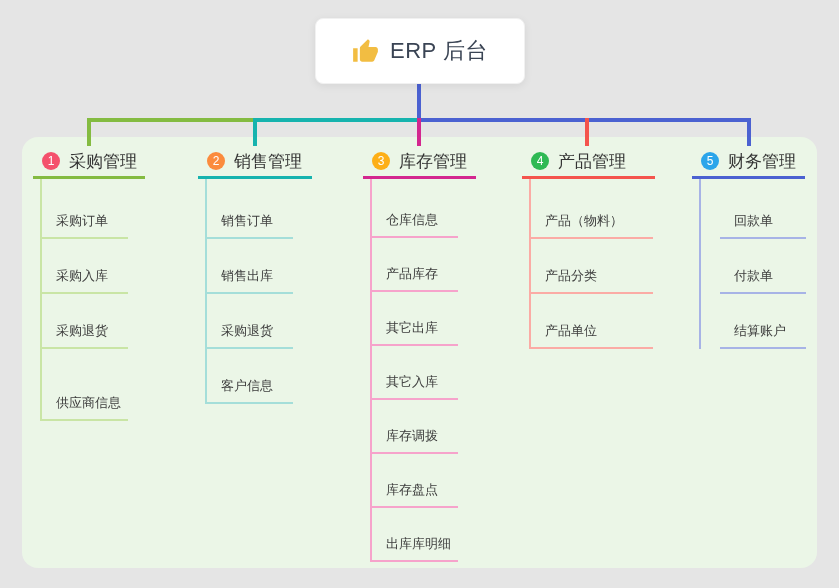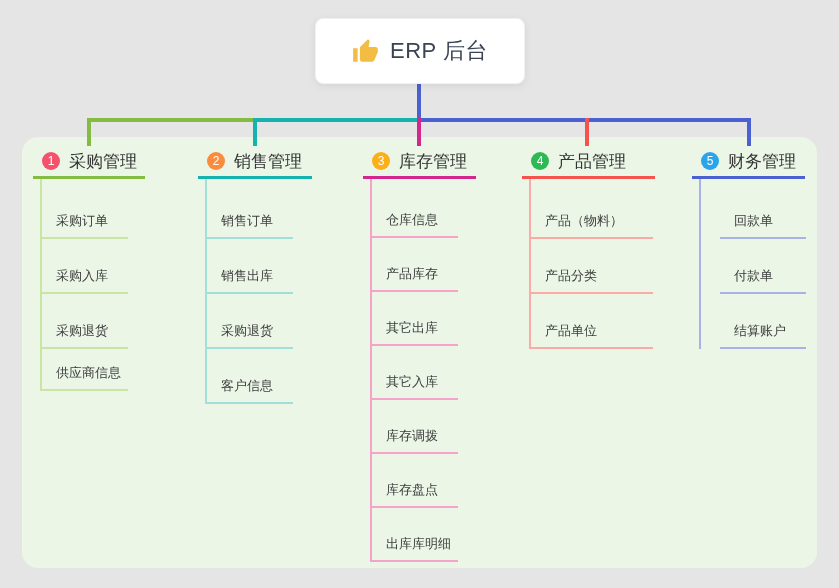--- a/index.html
+++ b/index.html
@@ -108,21 +108,21 @@
   <div id="branches">
       <div class="branch" style="left: 33px; width: 112px;">
         <div class="branch-header" style="border-bottom-color: rgb(132, 187, 65);">
           <span class="badge" style="background: rgb(244, 81, 108);">1</span>
           <span class="branch-label">采购管理</span>
         </div>
         <ul class="children" style="border-left-color: rgb(201, 229, 165);">
           <li class="child" style="border-bottom-color: rgb(201, 229, 165); height: 55px; width: 86px;">采购订单</li>
           <li class="child" style="border-bottom-color: rgb(201, 229, 165); height: 55px; width: 86px;">采购入库</li>
           <li class="child" style="border-bottom-color: rgb(201, 229, 165); height: 55px; width: 86px;">采购退货</li>
-          <li class="child" style="border-bottom-color: rgb(201, 229, 165); height: 42px; width: 86px;">供应商信息</li>
+          <li class="child" style="border-bottom-color: rgb(201, 229, 165); height: 72px; width: 86px;">供应商信息</li>
         </ul>
       </div>
       <div class="branch" style="left: 198px; width: 114px;">
         <div class="branch-header" style="border-bottom-color: rgb(22, 179, 174);">
           <span class="badge" style="background: rgb(251, 139, 61);">2</span>
           <span class="branch-label">销售管理</span>
         </div>
         <ul class="children" style="border-left-color: rgb(164, 222, 217);">
           <li class="child" style="border-bottom-color: rgb(164, 222, 217); height: 55px; width: 86px; font-family: Liberation Serif, serif;">销售订单</li>
           <li class="child" style="border-bottom-color: rgb(164, 222, 217); height: 55px; width: 86px;">销售出库</li>

